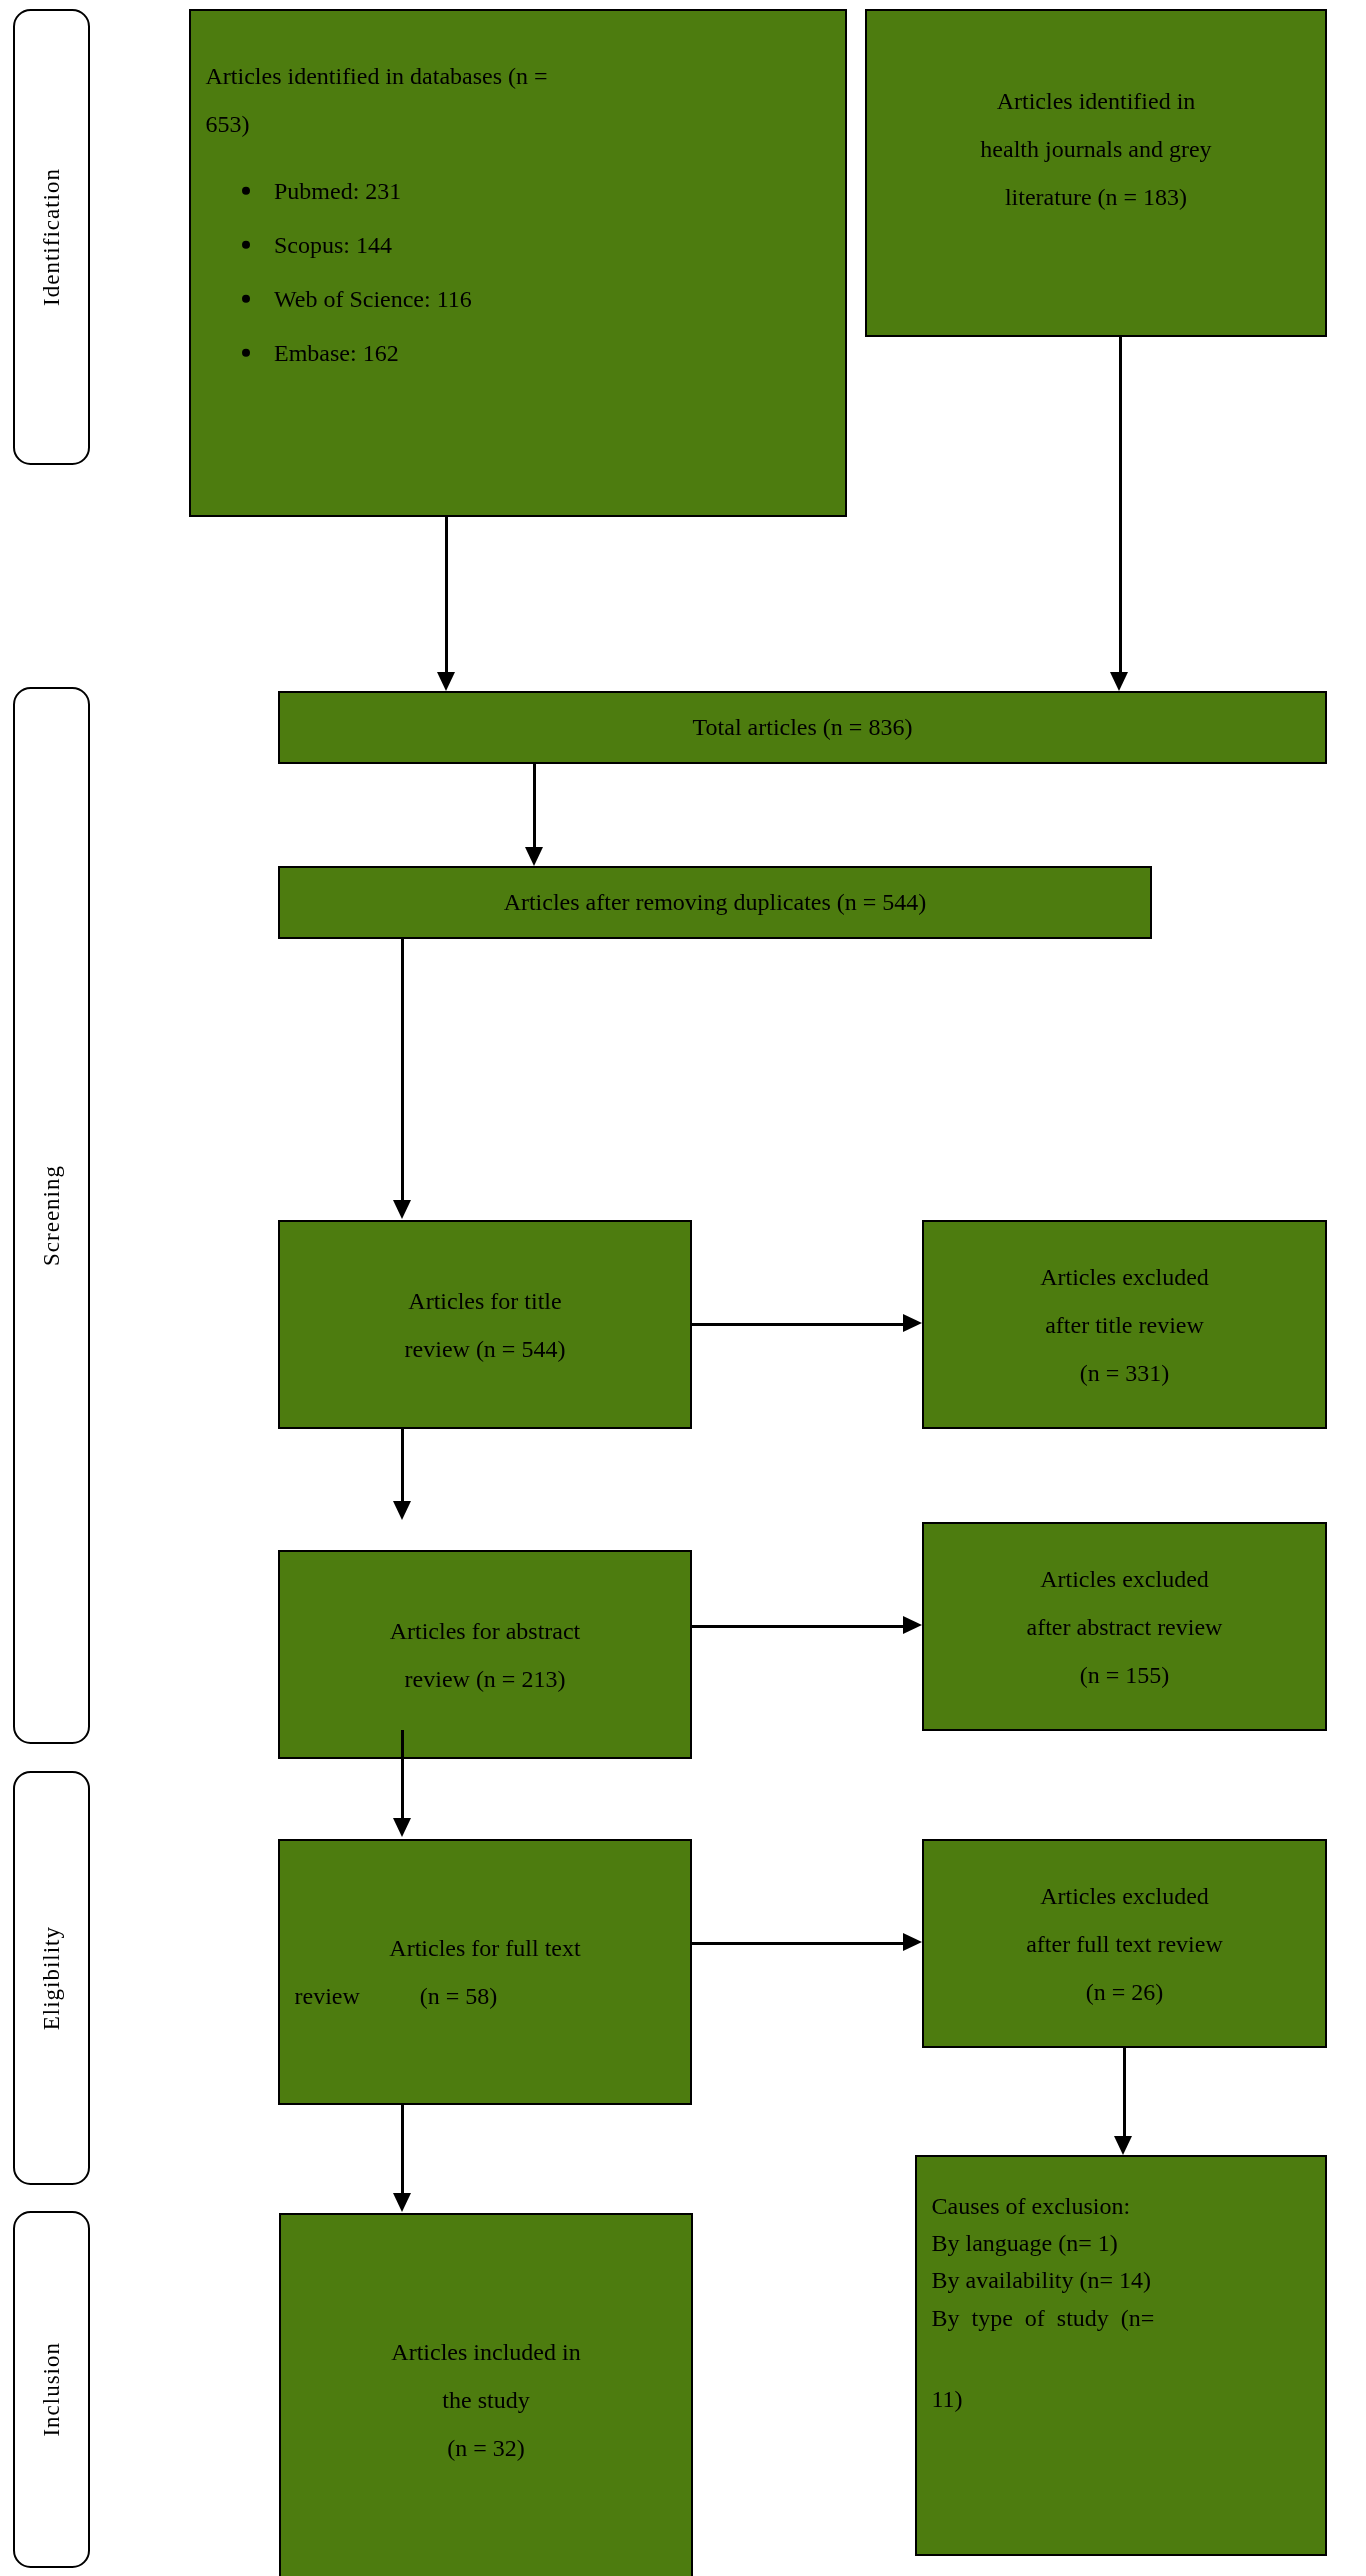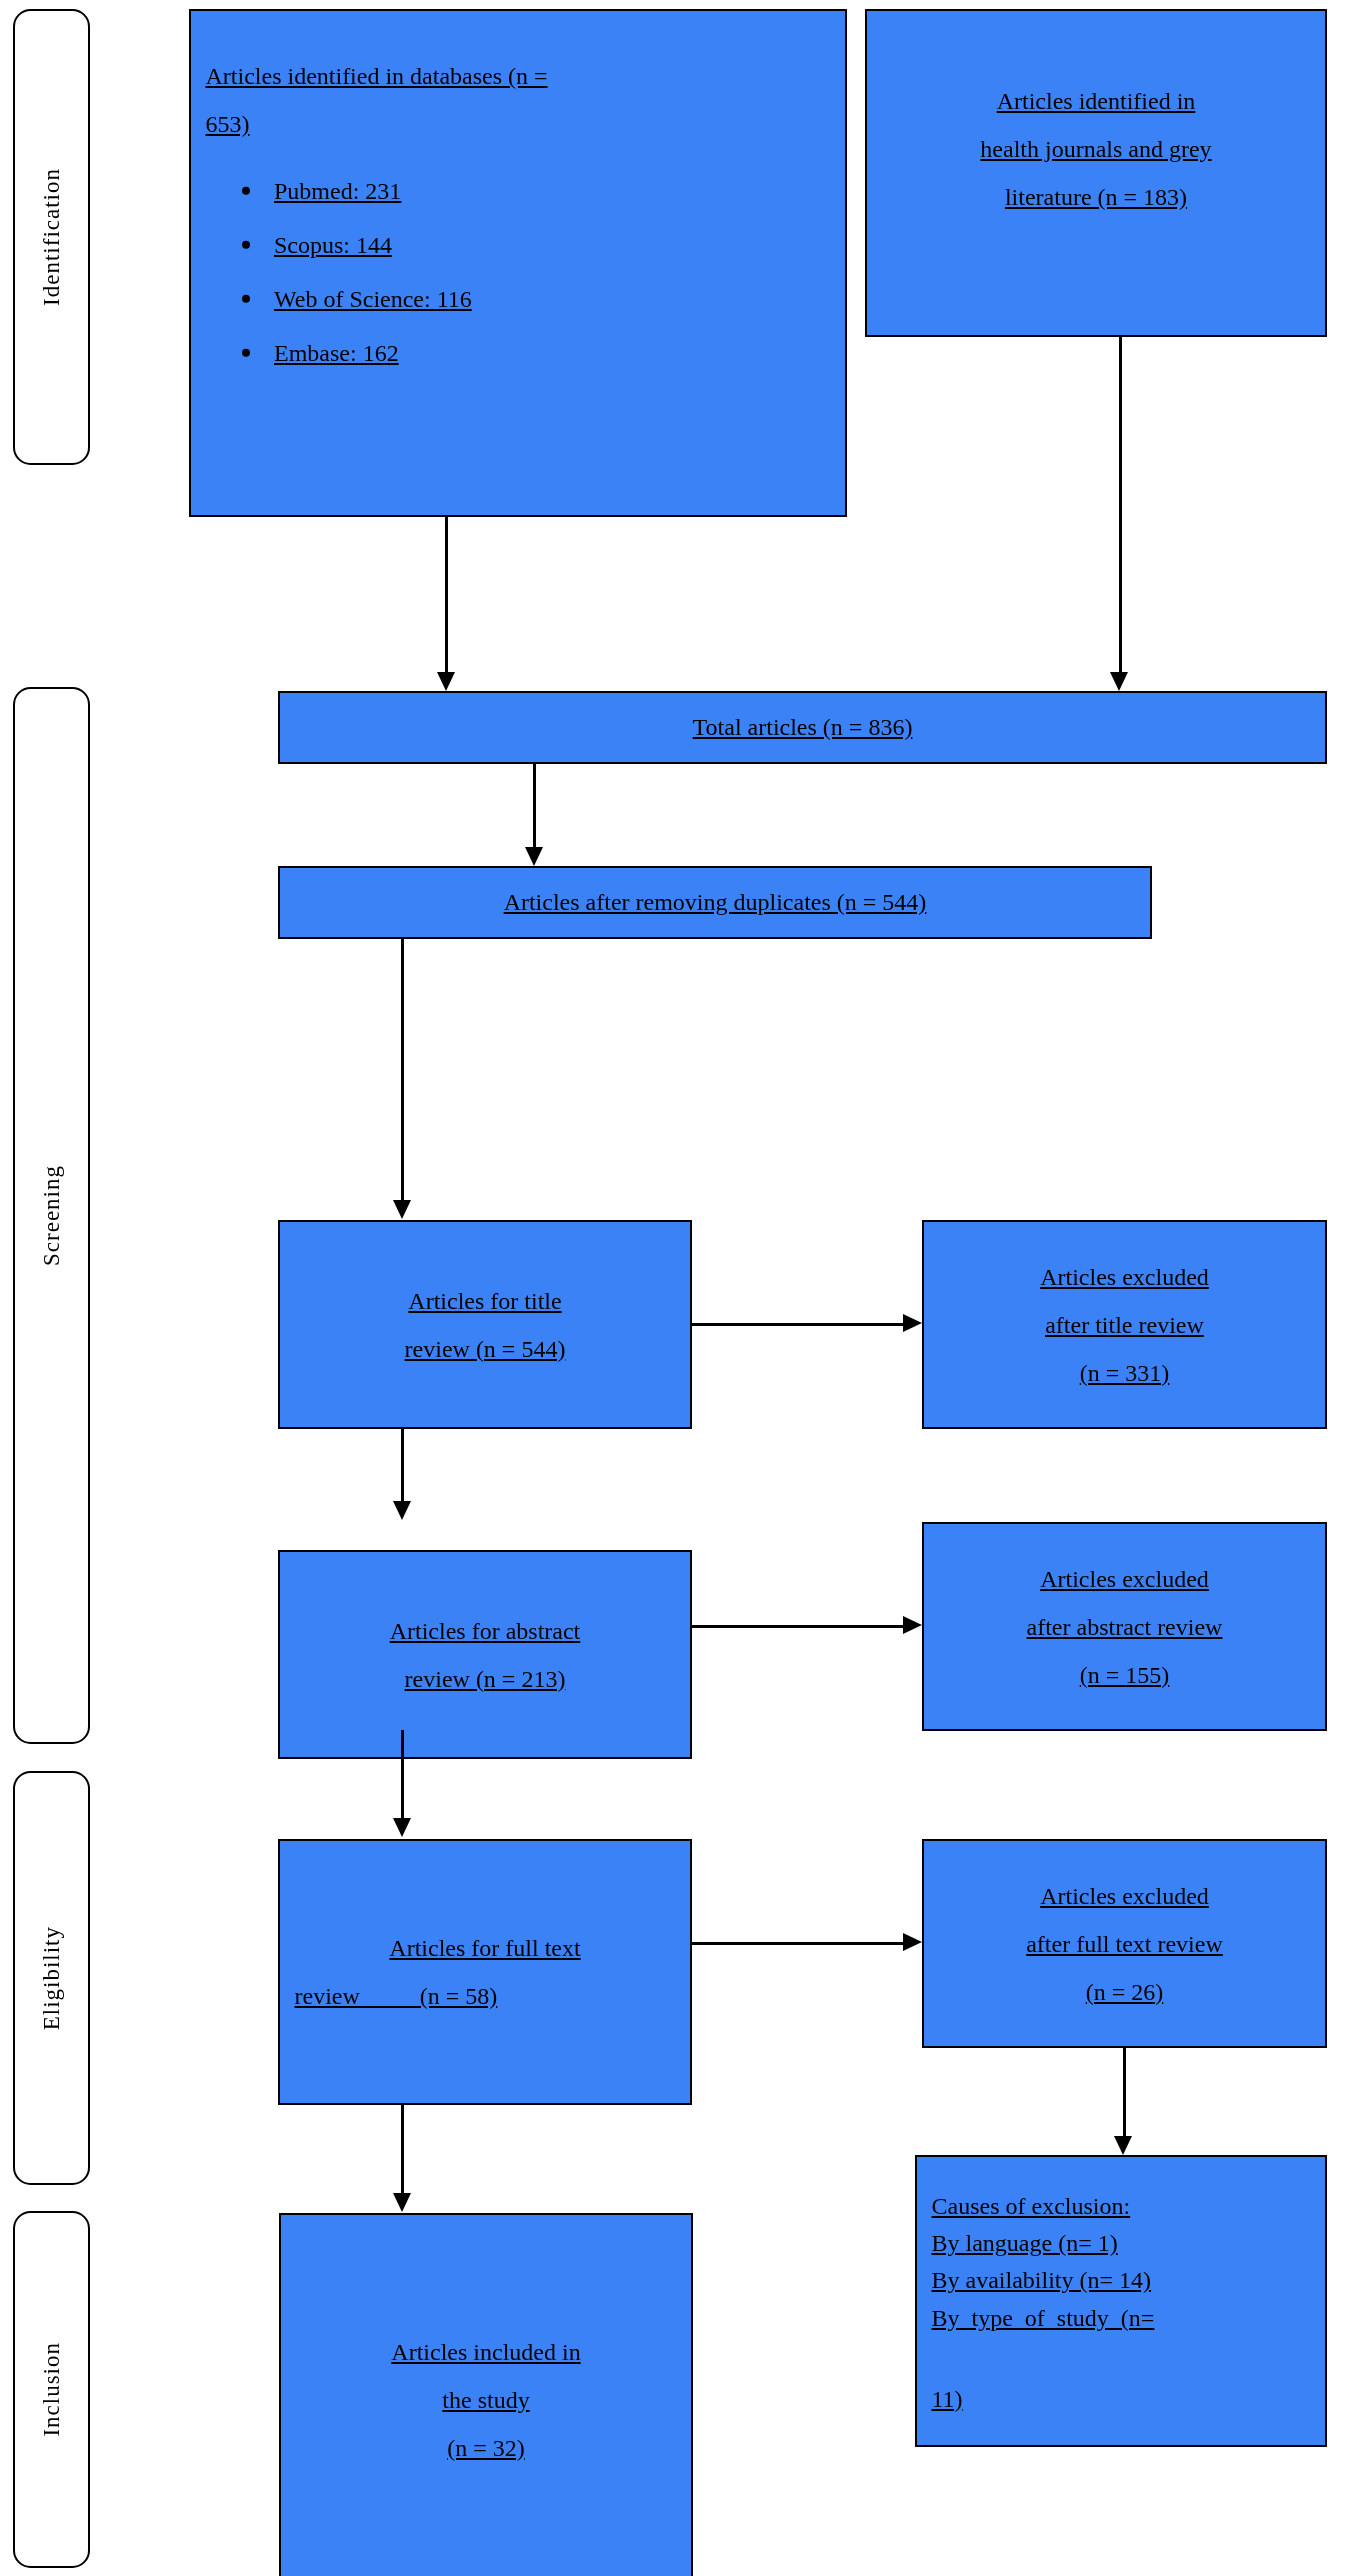--- a/index.html
+++ b/index.html
@@ -31,25 +31,24 @@
     transform:rotate(180deg);
     font-size:23px;
     letter-spacing:1px;
     line-height:1;
     white-space:nowrap;
   }
 
   
   .node{
     border:2.6px solid #000000;
-    background:#3b82f6;
+    background:#4d7c0f;
     display:flex;
     flex-direction:column;
     justify-content:center;
-    text-decoration:underline;
   }
   .node-center{align-items:center;text-align:center;}
   .node-left{align-items:flex-start;text-align:left;}
   .node-txt{
     font-size:24px;
     line-height:2.0;
     padding:0 14.5px;
     width:100%;
     box-sizing:border-box;
   }
@@ -209,21 +208,21 @@
 
   <div class="vline" style="left:1123px;top:2048px;height:93px;"></div>
   <div class="arrow-down" style="left:1114px;top:2136px;"></div>
 
   <div class="abs node node-center" style="left:279px;top:2213px;width:414px;height:373px;">
     <div class="node-txt ctr">Articles included in</div>
     <div class="node-txt ctr">the study</div>
     <div class="node-txt ctr">(n = 32)</div>
   </div>
 
-  <div class="abs node node-left" style="left:915px;top:2155px;width:412px;height:292px;justify-content:flex-start;">
+  <div class="abs node node-left" style="left:915px;top:2155px;width:412px;height:401px;justify-content:flex-start;">
     <div class="node-txt lft" style="padding-top:31px;line-height:1.55;">Causes of exclusion:</div>
     <div class="node-txt lft" style="line-height:1.55;">By language (n= 1)</div>
     <div class="node-txt lft" style="line-height:1.55;">By availability (n= 14)</div>
     <div class="node-txt lft gapline" style="line-height:1.55;">By  type  of  study  (n=</div>
     <div class="node-txt lft" style="line-height:1.55;margin-top:44px;">11)</div>
   </div>
 
 </div>
 
 

